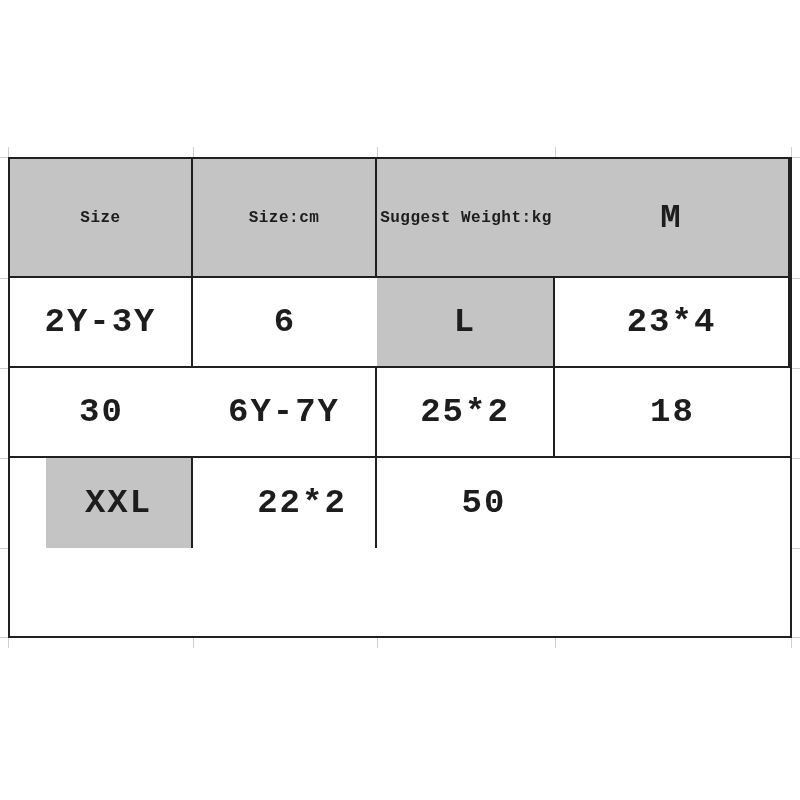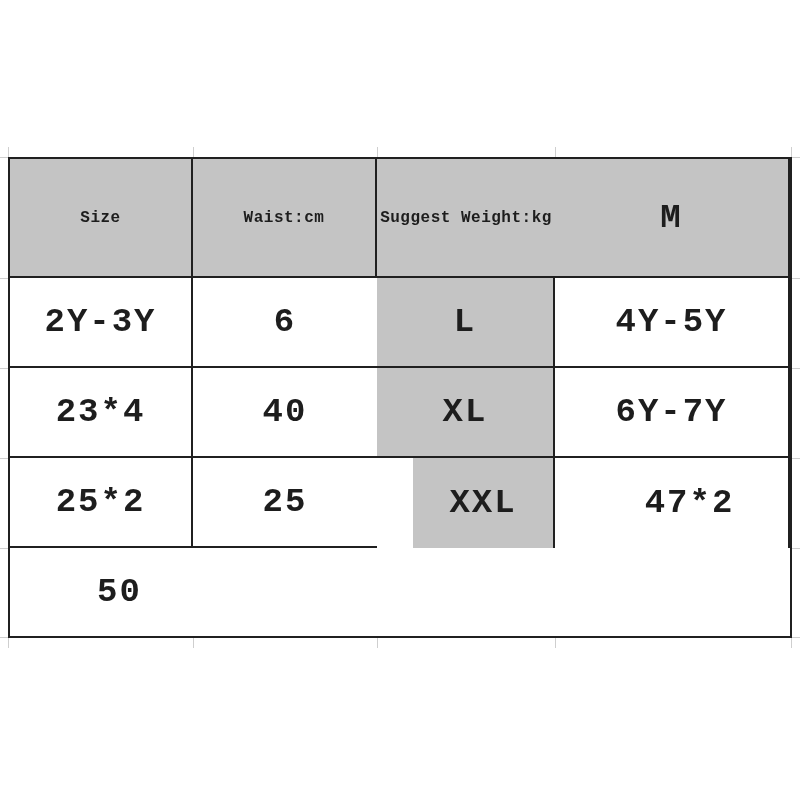--- a/index.html
+++ b/index.html
@@ -67,39 +67,37 @@
   .tick-h { width: 8px; height: 1px; }
 </style>
 </head>
 <body>
 
 <div class="canvas">
 
   <div class="size-table">
 
     <div class="cell hdr">Size</div>
-    <div class="cell hdr">Waist:cm</div>
+    <div class="cell hdr">Size:cm</div>
     <div class="cell hdr last-col">Suggest Weight:kg</div>
 
     <div class="cell data size-col">M</div>
     <div class="cell data">2Y-3Y</div>
     <div class="cell data last-col">6</div>
 
     <div class="cell data size-col">L</div>
-    <div class="cell data">4Y-5Y</div>
     <div class="cell data">23*4</div>
-    <div class="cell data last-col">40</div>
+    <div class="cell data last-col">30</div>
 
-    <div class="cell data size-col">XL</div>
     <div class="cell data">6Y-7Y</div>
     <div class="cell data">25*2</div>
-    <div class="cell data last-col">25</div>
+    <div class="cell data last-col">18</div>
 
     <div class="cell data size-col last-row">XXL</div>
-    <div class="cell data last-row">47*2</div>
+    <div class="cell data last-row">22*2</div>
     <div class="cell data last-col last-row">50</div>
   </div>
 
   <div class="tick tick-v" style="left:8px;   top:147px;"></div>
   <div class="tick tick-v" style="left:193px; top:147px;"></div>
   <div class="tick tick-v" style="left:377px; top:147px;"></div>
   <div class="tick tick-v" style="left:555px; top:147px;"></div>
   <div class="tick tick-v" style="left:791px; top:147px;"></div>
 
   <div class="tick tick-v" style="left:8px;   top:638px;"></div>

